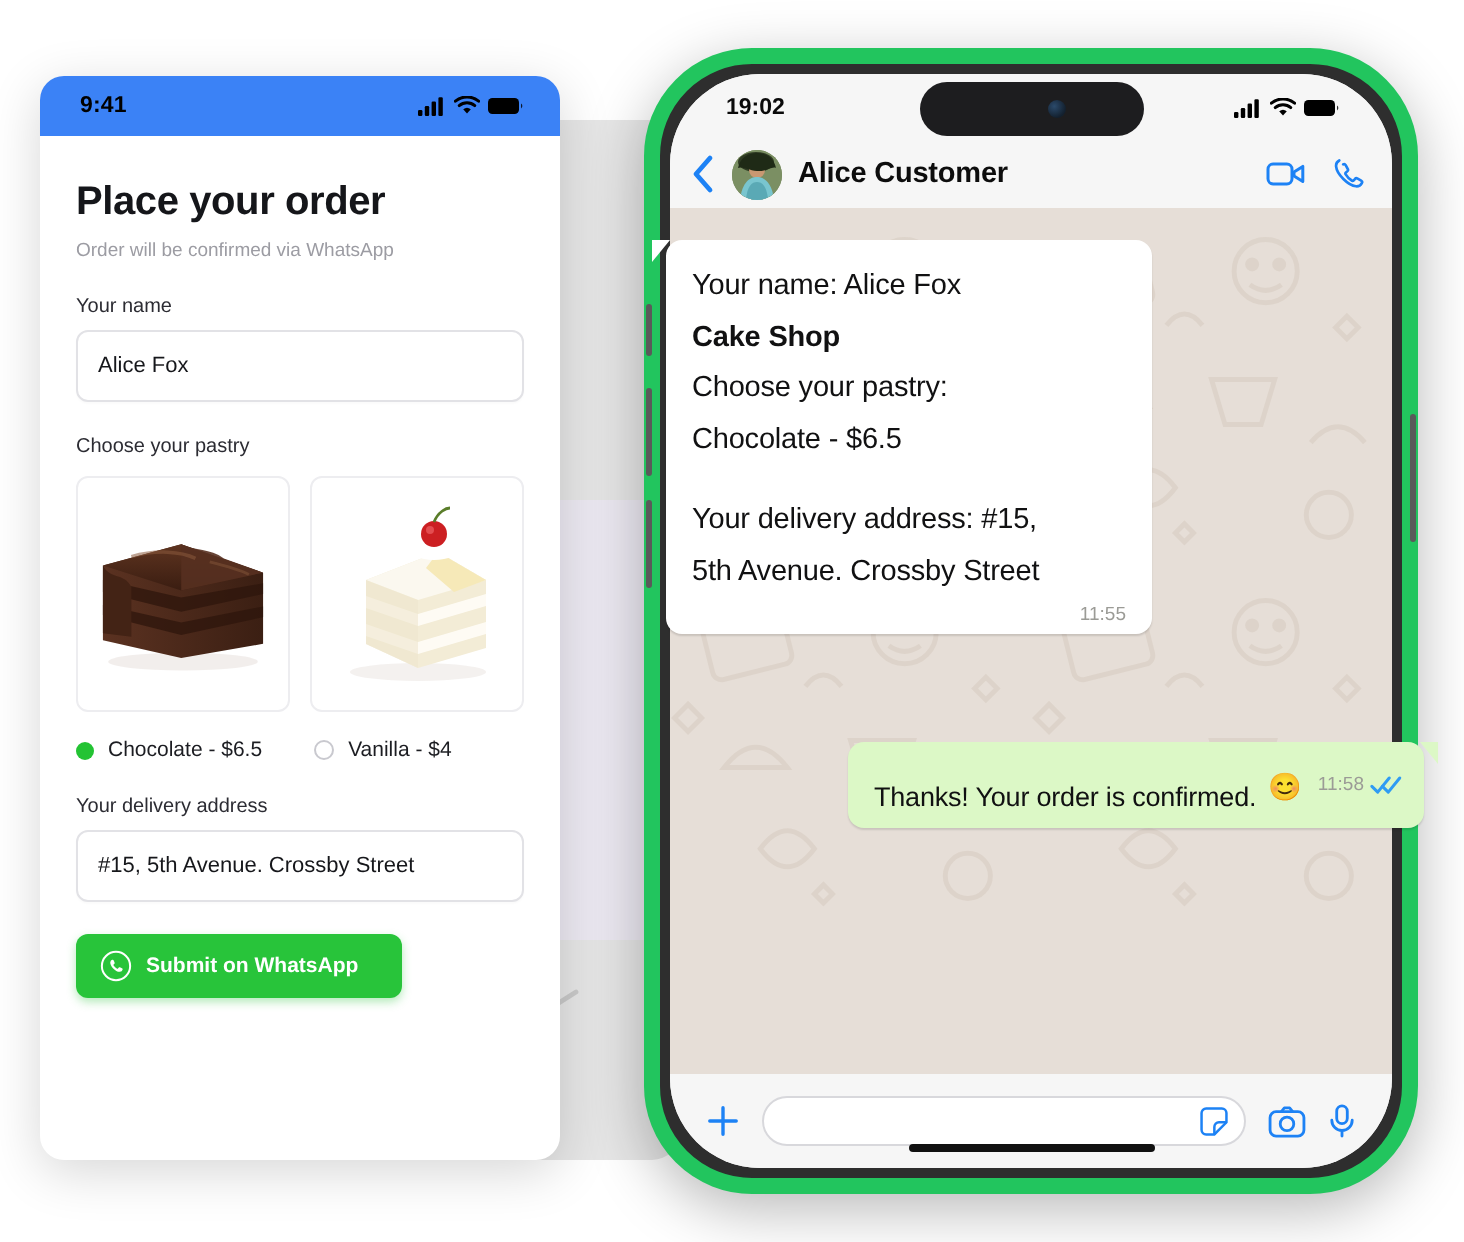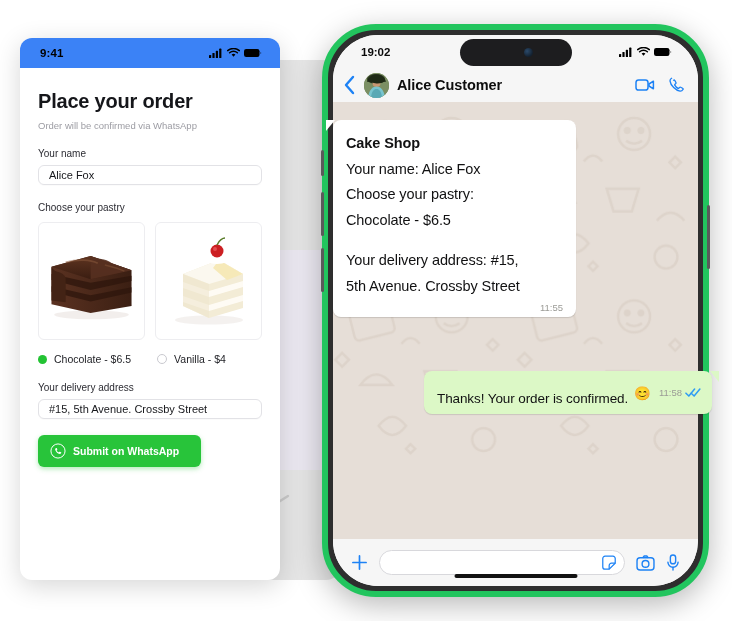--- a/index.html
+++ b/index.html
@@ -53,21 +53,21 @@
 
   .page-body{ padding:16px 18px 0 18px; background:#fff; }
   .page-title{
     font-size:20px; font-weight:700; color:#15161a; margin:6px 0 0 0;
     letter-spacing:-.2px;
   }
   .page-sub{ font-size:9.5px; color:#9c9ca3; margin-top:7px; }
 
   .field-label{ font-size:10px; color:#2c2c33; margin-top:17px; margin-bottom:6px; }
   .text-input{
-    height:20px; border:1px solid #e2e2e6; border-radius:6px;
+    height:36px; border:1px solid #e2e2e6; border-radius:6px;
     background:#fff; display:flex; align-items:center; padding:0 10px;
     font-size:11px; color:#16171b; box-sizing:border-box;
     box-shadow:0 1px 1px rgba(0,0,0,.02);
   }
 
   .pastry-row{ display:flex; gap:10px; margin-top:9px; }
   .pastry-card{
     flex:1; height:118px; border:1px solid #ededf0; border-radius:6px;
     background:#fff; display:flex; align-items:center; justify-content:center;
     overflow:hidden; box-sizing:border-box;
@@ -86,21 +86,21 @@
     display:flex; align-items:center; gap:7px; padding:0 12px;
     box-sizing:border-box;
     box-shadow:0 2px 5px rgba(40,196,58,.35);
   }
   .wa-btn-label{ font-size:10.5px; font-weight:700; color:#fff; }
 
   
   .phone{
     position:absolute; left:322px; top:24px; width:387px; height:573px;
     background:#2e2e2e;
-    border:6px solid #22c55e;
+    border:8px solid #22c55e;
     border-radius:54px;
     box-sizing:border-box;
     box-shadow:0 8px 30px rgba(0,0,0,.28);
   }
   .phone-inner{
     position:absolute; inset:5px;
     background:#f6f6f6; border-radius:45px; overflow:hidden;
   }
   .side-btn{ position:absolute; background:#5a5a5a; border-radius:2px; }
   .sb1{ left:-7px; top:120px; width:3px; height:26px; }
@@ -422,22 +422,22 @@
           <path d="M7 14.2 V17" stroke="#1d82f5" stroke-width="1.5" stroke-linecap="round"></path>
         </svg>
       </span>
     </div>
 
     <div class="home-indicator"></div>
   </div>
 </div>
 
 <div class="bubble-in">
+  <div class="bi-line">Your name: Alice Fox</div>
   <div class="bi-line bold">Cake Shop</div>
-  <div class="bi-line">Your name: Alice Fox</div>
   <div class="bi-line">Choose your pastry:</div>
   <div class="bi-line">Chocolate - $6.5</div>
   <div class="bi-gap"></div>
   <div class="bi-line">Your delivery address: #15,</div>
   <div class="bi-line">5th Avenue. Crossby Street</div>
   <div class="bi-time msg-time">11:55</div>
 </div>
 
 <div class="bubble-out">
   <span class="bo-text">Thanks! Your order is confirmed.</span>

